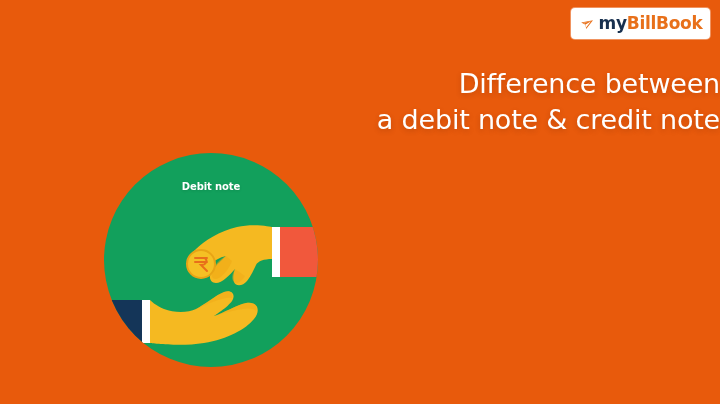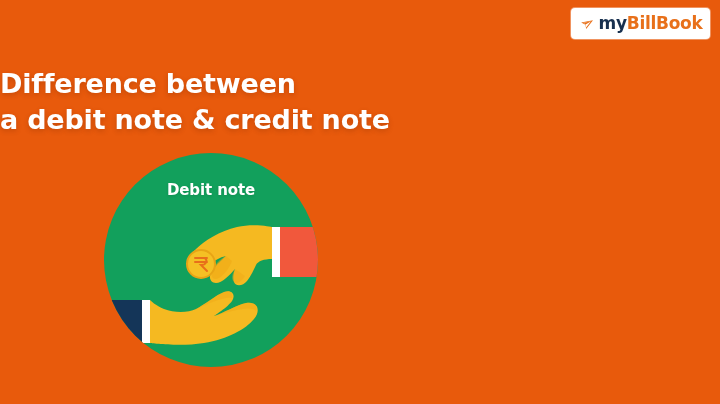--- a/index.html
+++ b/index.html
@@ -47,24 +47,24 @@
   }
   .logo-my { color: #17304F; }
   .logo-billbook { color: #E8701A; }
 
   
   #title {
     position: absolute;
     top: 48px;
     left: 0;
     width: 720px;
-    text-align: left;
+    text-align: right;
     color: #FFFFFF;
     font-size: 27px;
-    font-weight: 700;
+    font-weight: 400;
     letter-spacing: -0.2px;
     line-height: 1.34;
     text-shadow: 0 2px 5px rgba(120,40,0,0.30);
   }
   #title .line { display: block; }
 
   
   .panel {
     position: absolute;
     border-radius: 50%;
@@ -84,21 +84,21 @@
     height: 210px;
     background: #1AABBD;
   }
   .panel-label {
     position: absolute;
     top: 28px;
     left: 0;
     width: 100%;
     text-align: center;
     color: #FFFFFF;
-    font-size: 15px;
+    font-size: 10px;
     font-weight: 700;
     letter-spacing: -0.1px;
     text-shadow: 0 1px 3px rgba(0,0,0,0.12);
     z-index: 3;
   }
   .panel-art {
     position: absolute;
     inset: 0;
     width: 100%;
     height: 100%;

